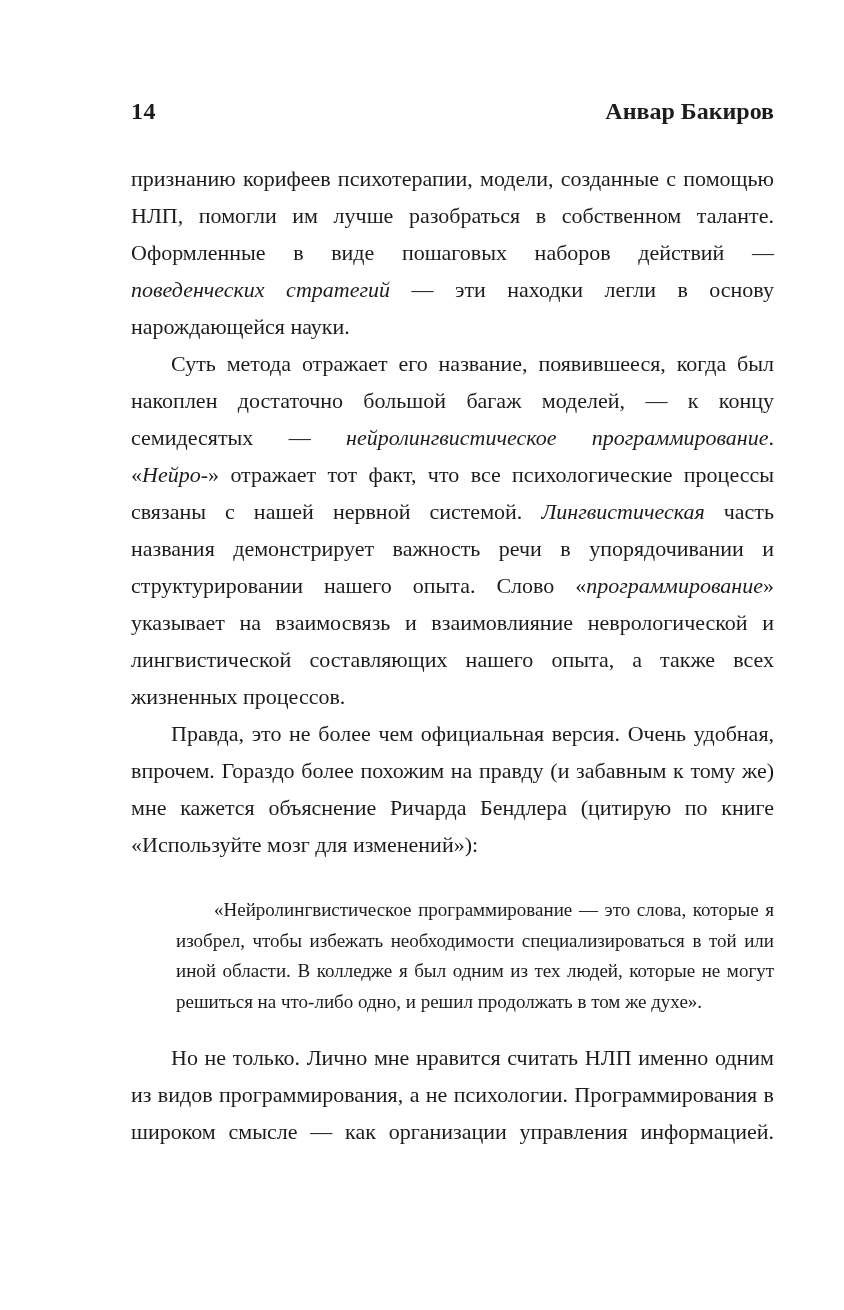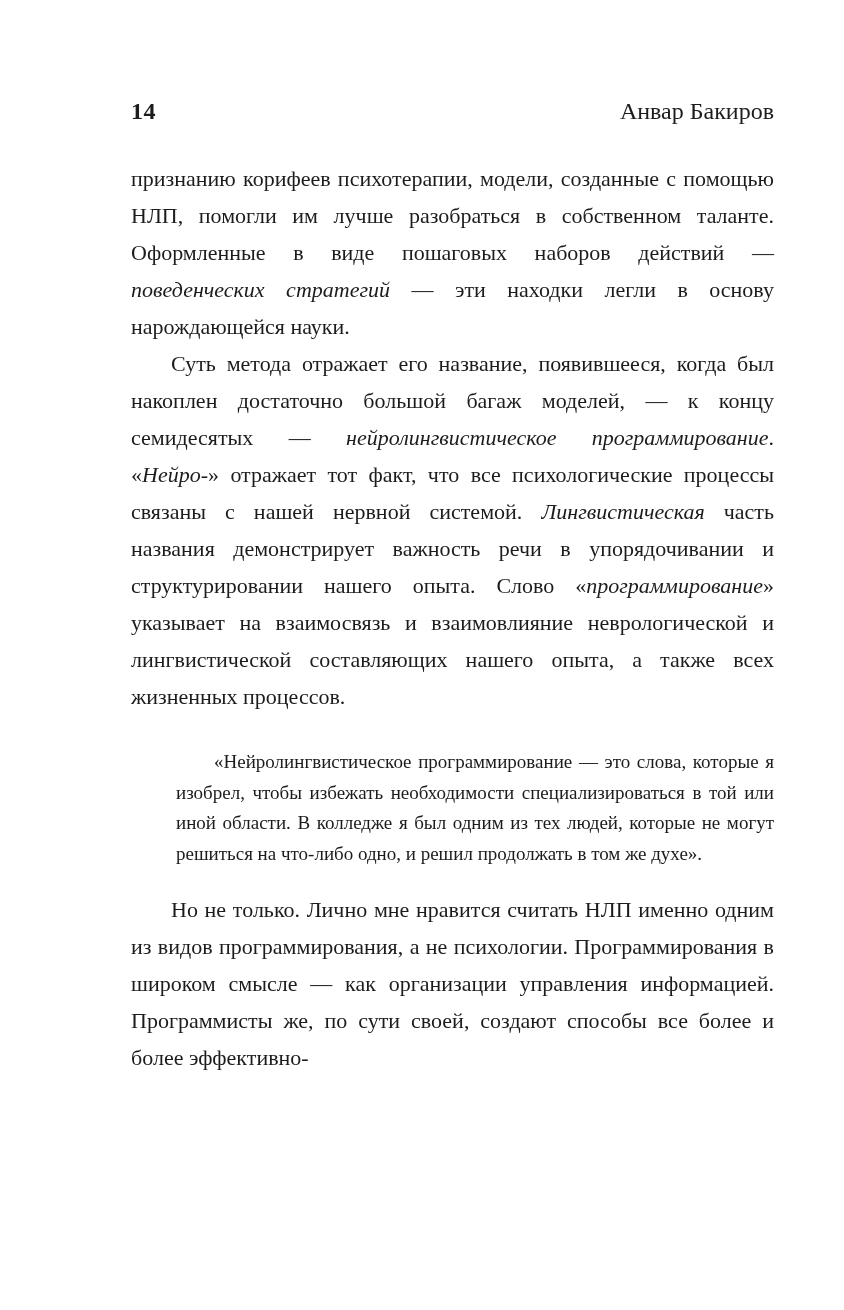--- a/index.html
+++ b/index.html
@@ -24,21 +24,21 @@
     align-items: baseline;
     font-size: 24px;
     line-height: 26px;
     margin-bottom: 36px;
   }
   .running-head .page-num {
     font-weight: 600;
     letter-spacing: 0.5px;
   }
   .running-head .author {
-    font-weight: 400;
+    font-weight: 700;
   }
   .page-body p,
   .page-body blockquote {
     margin: 0;
     text-align: justify;
     hyphens: auto;
     -webkit-hyphens: auto;
   }
   .page-body p.body {
     font-size: 22px;
@@ -61,16 +61,17 @@
 <body>
 
 <div class="page">
   <div class="running-head">
     <span class="page-num">14</span>
     <span class="author">Анвар Бакиров</span>
   </div>
   <div class="page-body">
       <p class="body">признанию корифеев психотерапии, модели, созданные с помощью НЛП, помогли им лучше разобраться в собственном таланте. Оформленные в виде пошаговых наборов действий — <i>поведенческих стратегий</i> — эти находки легли в основу нарождающейся науки.</p>
       <p class="body indent">Суть метода отражает его название, появившееся, когда был накоплен достаточно большой багаж моделей, — к концу семидесятых — <i>нейролингвистическое программирование</i>. «<i>Нейро-</i>» отражает тот факт, что все психологические процессы связаны с нашей нервной системой. <i>Лингвистическая</i> часть названия демонстрирует важность речи в упорядочивании и структурировании нашего опыта. Слово «<i>программирование</i>» указывает на взаимосвязь и взаимовлияние неврологической и лингвистической составляющих нашего опыта, а также всех жизненных процессов.</p>
+      <p class="body indent">Правда, это не более чем официальная версия. Очень удобная, впрочем. Гораздо более похожим на правду (и забавным к тому же) мне кажется объяснение Ричарда Бендлера (цитирую по книге «Используйте мозг для изменений»):</p>
       <blockquote class="quote indent">«Нейролингвистическое программирование — это слова, которые я изобрел, чтобы избежать необходимости специализироваться в той или иной области. В колледже я был одним из тех людей, которые не могут решиться на что-либо одно, и решил продолжать в том же духе».</blockquote>
       <p class="body indent">Но не только. Лично мне нравится считать НЛП именно одним из видов программирования, а не психологии. Программирования в широком смысле — как организации управления информацией. Программисты же, по сути своей, создают способы все более и более эффективно-</p>
     </div>
 </div>
 
 </body></html>

